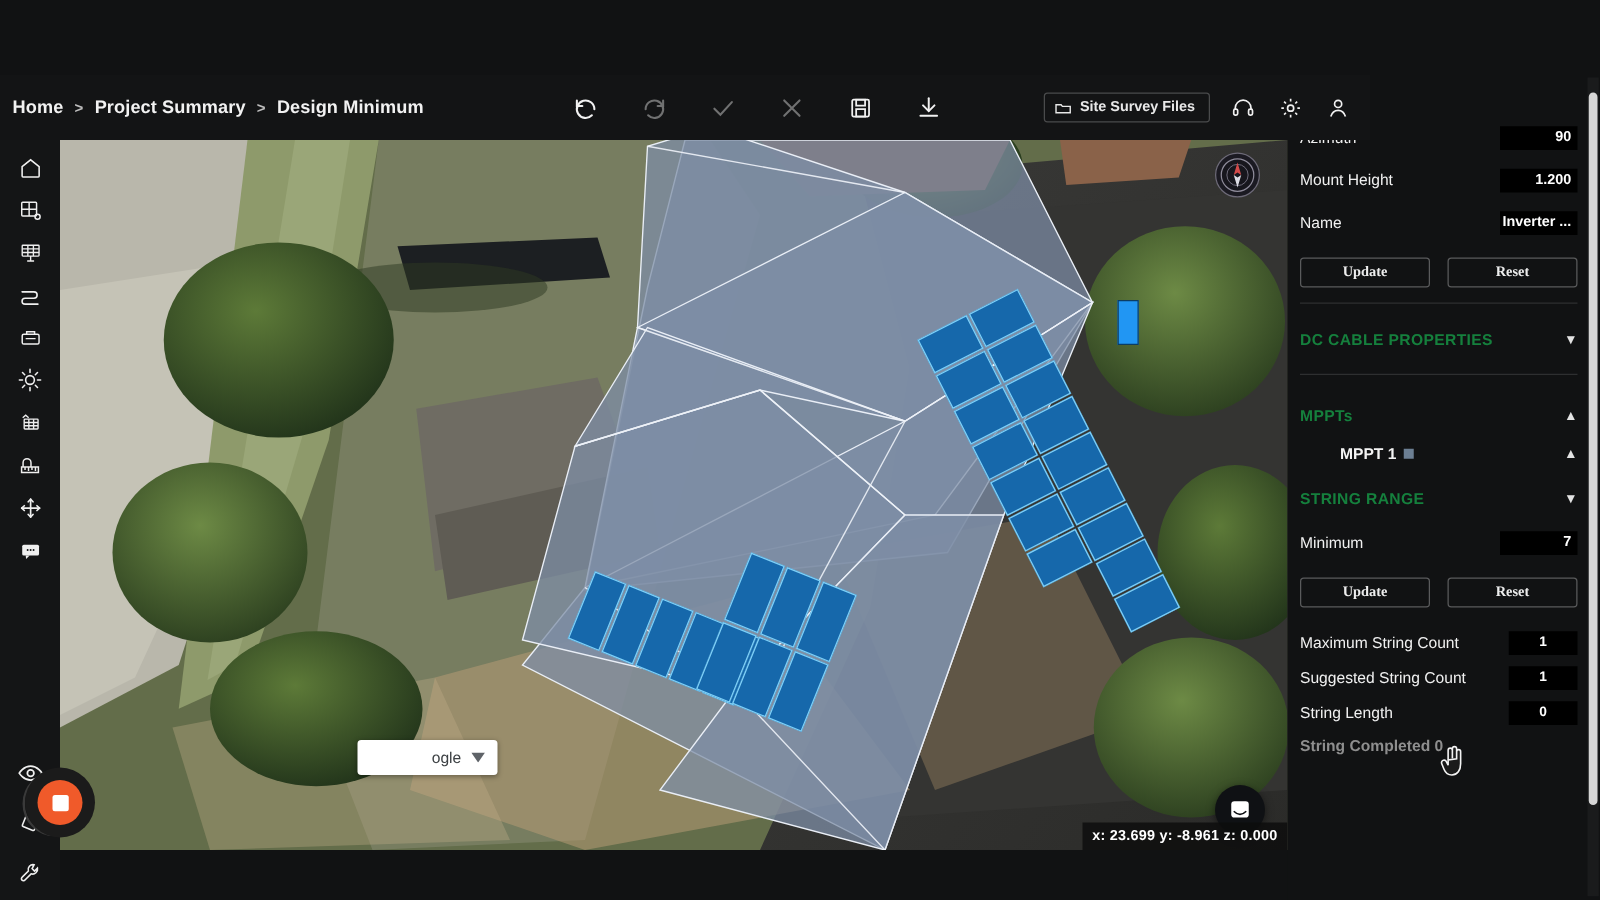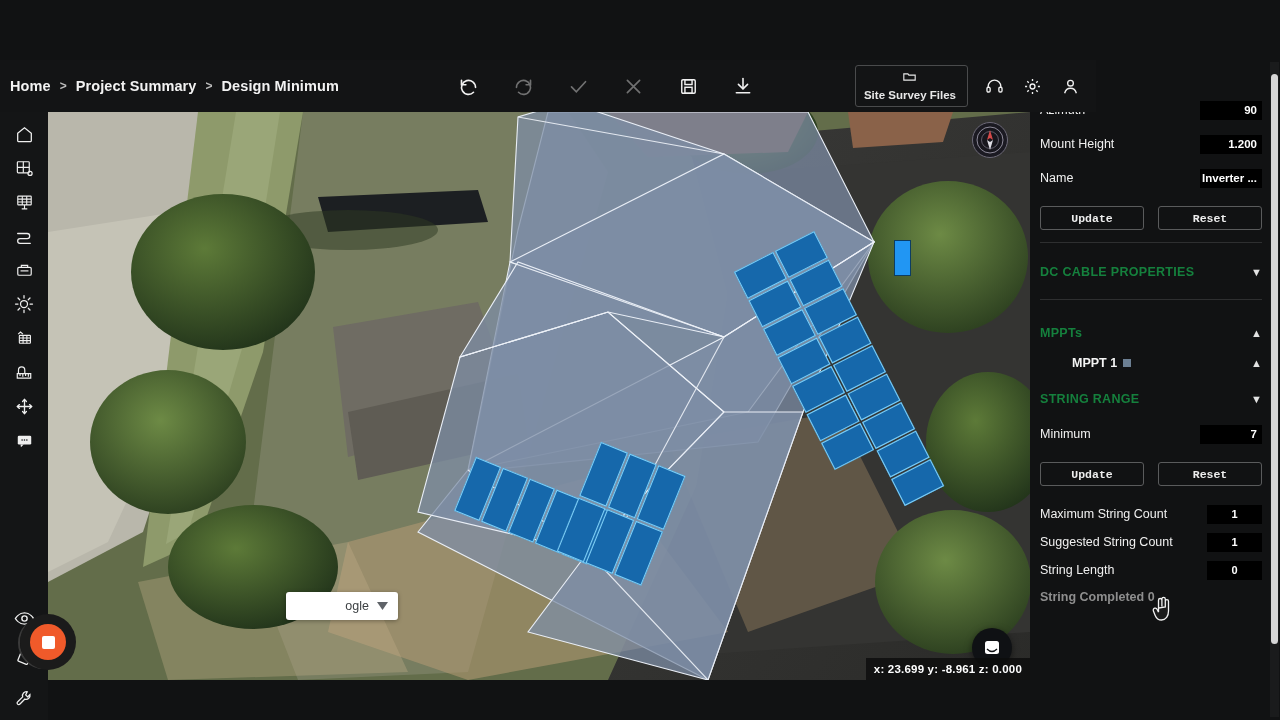--- a/index.html
+++ b/index.html
@@ -23,21 +23,21 @@
   .center-tools { position: absolute; left: 455px; top: 0; height: 52px; display: flex; align-items: center; gap: 29px; }
   .tool-ic { width: 26px; height: 26px; display: flex; align-items: center; justify-content: center; cursor: pointer; }
   .tool-ic svg { display: block; }
   .dim { opacity: .42; }
 
   .top-right { position: absolute; right: 14px; top: 0; height: 52px; display: flex; align-items: center; gap: 14px; }
   .ssf-btn {
     display: flex; align-items: center; gap: 7px;
     border: 1px solid #4a4b4c; border-radius: 3px;
     padding: 5px 11px 5px 8px; color: #e8e8e8; font-size: 11.5px; font-weight: 600;
-    background: transparent; cursor: pointer; white-space: nowrap; flex-direction: column;
+    background: transparent; cursor: pointer; white-space: nowrap;
   }
   .icon-btn { width: 24px; height: 24px; display: flex; align-items: center; justify-content: center; cursor: pointer; }
 
   
   .sidebar {
     position: absolute; left: 0; top: 112px; width: 48px; height: 608px;
     background: #141516; display: flex; flex-direction: column; align-items: center;
     padding-top: 8px; gap: 6px; z-index: 25;
   }
   .side-ic { width: 34px; height: 28px; display: flex; align-items: center; justify-content: center; cursor: pointer; }
@@ -100,21 +100,21 @@
   .field-label { color: #f0f0f0; font-size: 12.5px; font-weight: 400; white-space: nowrap; }
   .field-input {
     width: 62px; height: 19px; background: #000; border: none;
     color: #fff; font-size: 11.5px; font-weight: 600; text-align: right;
     padding-right: 5px; font-family: "Liberation Sans", sans-serif;
   }
   .btn-row { display: flex; gap: 14px; margin-top: 14px; justify-content: center; }
   .outline-btn {
     flex: 1; height: 24px; border: 1px solid #5a5b5c; border-radius: 3px;
     background: transparent; color: #ededed; font-size: 11.5px; font-weight: 600;
-    cursor: pointer; font-family: Liberation Mono, monospace;
+    cursor: pointer; font-family: Liberation Serif, serif;
   }
   .section-head {
     display: flex; align-items: center; justify-content: space-between;
     height: 30px; cursor: pointer;
   }
   .section-title { color: #15803d; font-size: 12.5px; font-weight: 700; letter-spacing: .3px; }
   .sub-head { display: flex; align-items: center; height: 30px; justify-content: space-between; cursor: pointer; }
   .sub-title { color: #f4f4f4; font-size: 12.5px; font-weight: 700; display: flex; align-items: center; gap: 6px; padding-left: 32px; }
   .mppt-swatch { width: 8px; height: 8px; background: #6c7f93; display: inline-block; }
   .chev { color: #e3e3e3; font-size: 11px; line-height: 1; }

